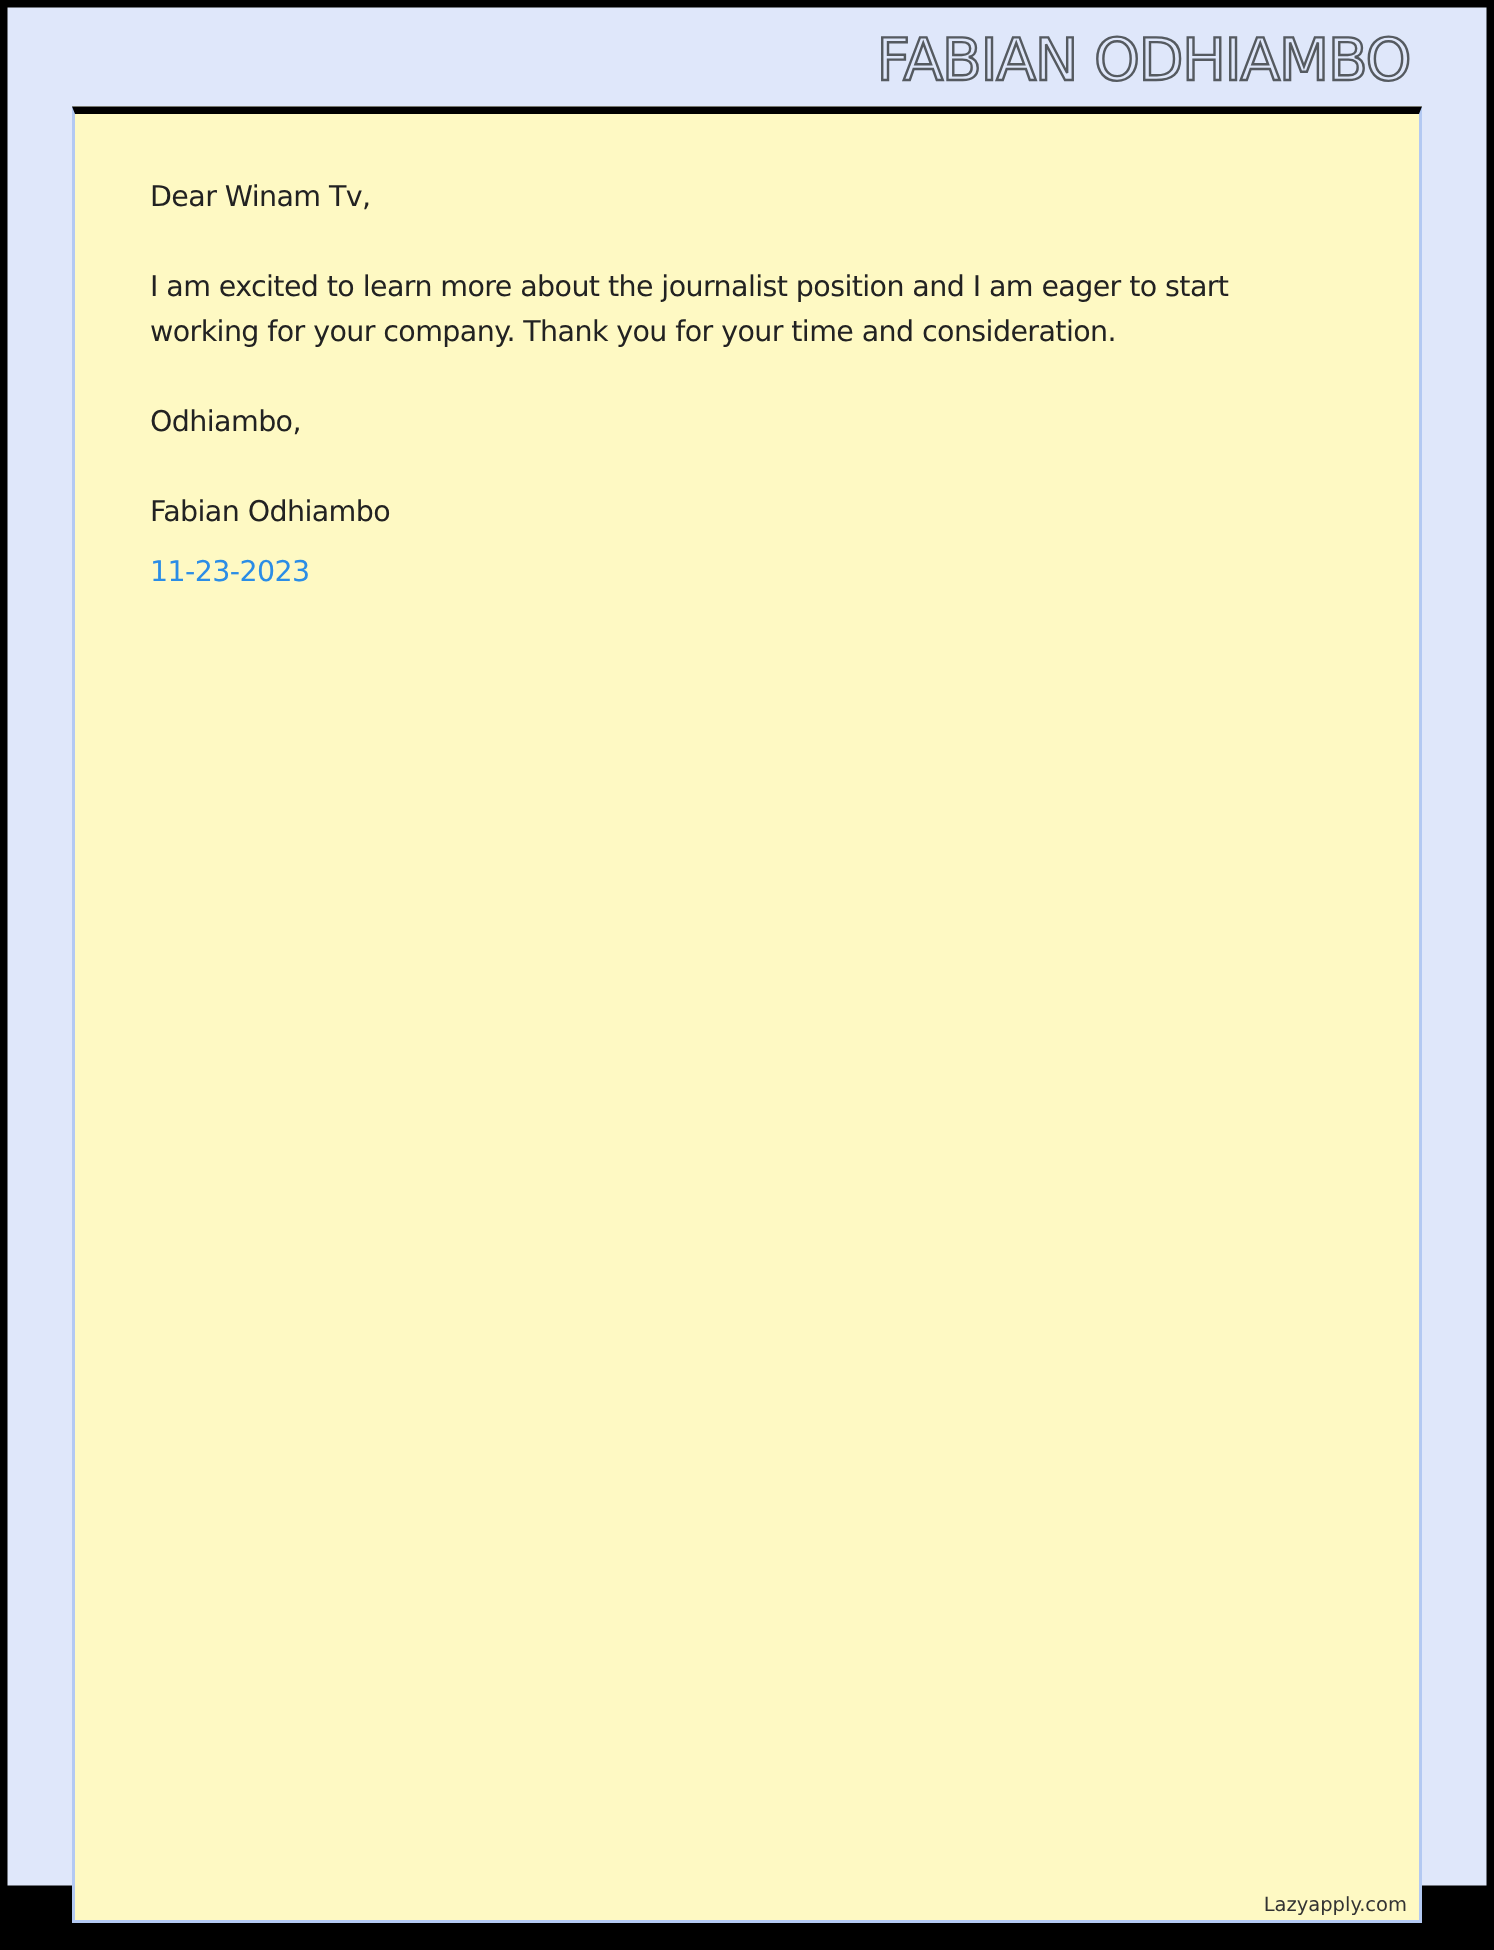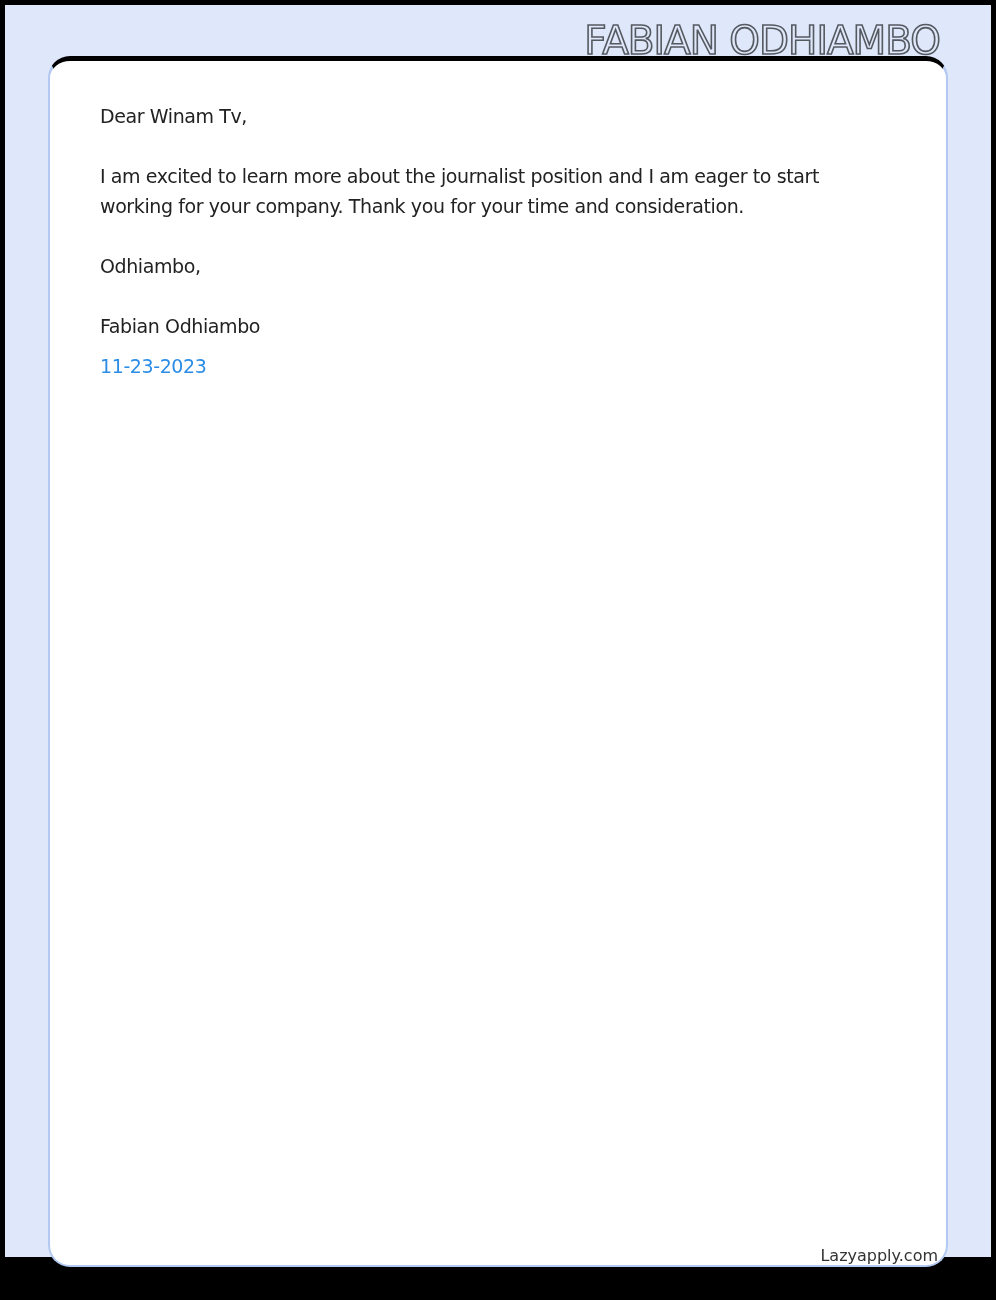--- a/index.html
+++ b/index.html
@@ -32,30 +32,29 @@
       font-weight: normal;
       letter-spacing: -1px;
       line-height: 44px;
       color: #dfe7fa;
       -webkit-text-stroke: 1.6px #555a60;
       white-space: nowrap;
     }
     .sheet {
       position: absolute;
       left: 43px;
-      top: 51px;
+      top: 66px;
       width: 896px;
       height: 1204px;
-      background: #ffffff;
+      background: #fef9c3;
       border-left: 2px solid #b3c9f2;
       border-right: 2px solid #b3c9f2;
       border-bottom: 2px solid #b3c9f2;
       border-top: 5px solid #000000;
       box-sizing: content-box;
-      border-radius: 22px;
     }
     .letter {
       position: absolute;
       left: 50px;
       top: 40px;
       width: 780px;
       font-size: 19px;
       line-height: 30px;
       color: #222222;
       letter-spacing: -0.4px;
@@ -67,21 +66,21 @@
       margin-bottom: 10px;
     }
     .letter .date {
       color: #2b8de6;
       margin: 0;
     }
     .footer-brand {
       position: absolute;
       right: 8px;
       bottom: 0px;
-      font-size: 16px;
+      font-size: 13px;
       color: #333333;
       line-height: 18px;
     }
   </style>
 </head>
 <body>
 
 <div class="frame">
   <h1 class="name-heading">FABIAN ODHIAMBO</h1>
 

